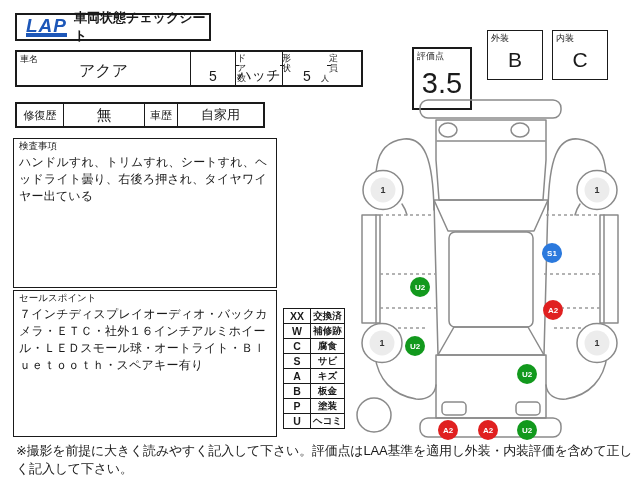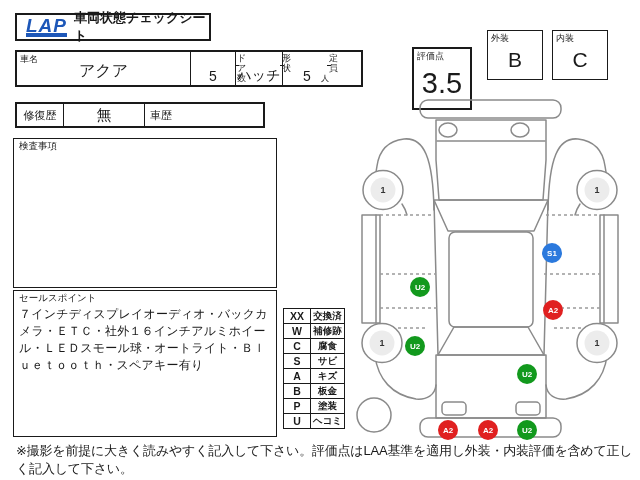--- a/index.html
+++ b/index.html
@@ -96,24 +96,26 @@
         <span>5</span>
         <span id="cap-unit">人</span>
       </div>
     </div>
   </div>
 
   <div class="abs bbox" id="repair-row">
     <div class="cell" style="width:46px;font-size:11px;">修復歴</div>
     <div class="cell" style="width:80px;font-size:15px;">無</div>
     <div class="cell" style="width:32px;font-size:11px;">車歴</div>
+    <div class="cell" style="flex:1;font-size:13px;">自家用</div>
   </div>
 
   <div class="abs bbox1 textbox" id="inspection-box">
     <div class="lbl">検査事項</div>
+    <div class="content">ハンドルすれ、トリムすれ、シートすれ、ヘッドライト曇り、右後ろ押され、タイヤワイヤー出ている</div>
   </div>
 
   <div class="abs bbox1 textbox" id="sales-box">
     <div class="lbl">セールスポイント</div>
     <div class="content">７インチディスプレイオーディオ・バックカメラ・ＥＴＣ・社外１６インチアルミホイール・ＬＥＤスモール球・オートライト・Ｂｌｕｅｔｏｏｔｈ・スペアキー有り</div>
   </div>
 
   <table class="abs" id="legend">
       <tbody id="legend-body">
         <tr>

